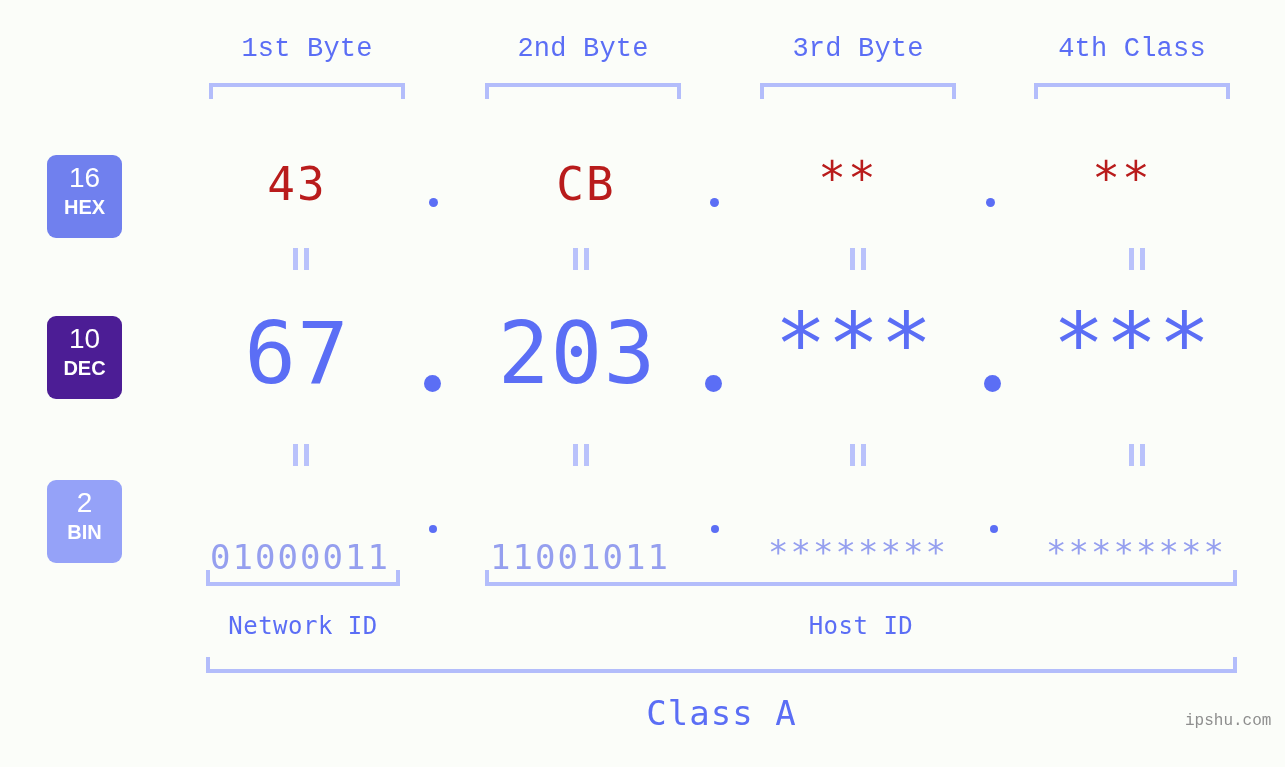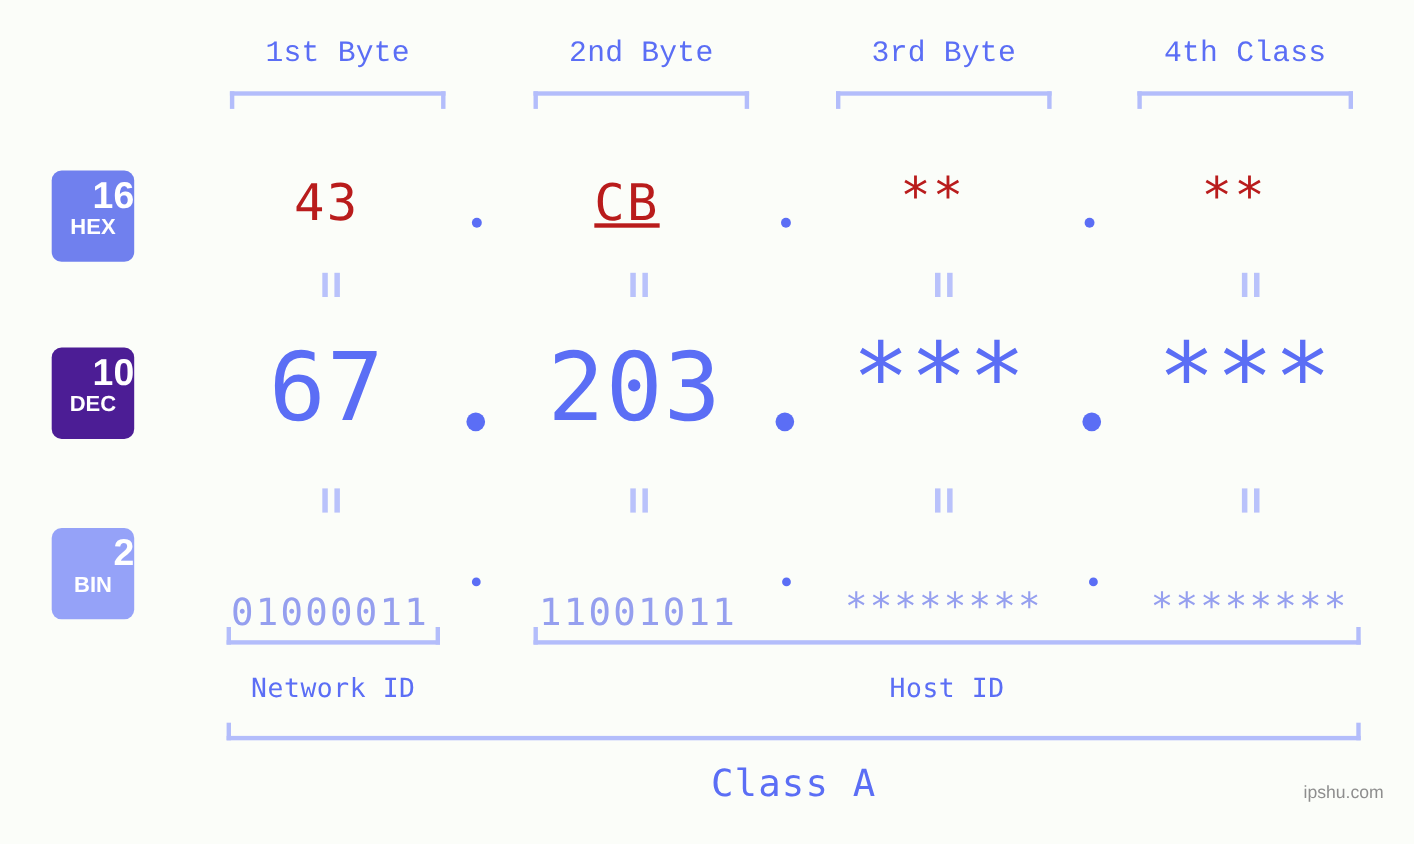--- a/index.html
+++ b/index.html
@@ -56,24 +56,23 @@
     width: 75px;
     border-radius: 9px;
     color: #ffffff;
     text-align: center;
     box-sizing: border-box;
     padding-top: 5px;
     font-family: "Liberation Sans", sans-serif;
   }
   .badge .num {
     display: block;
-    font-size: 34px;
+    font-size: 28px;
     line-height: 36px;
-    font-weight: 700;
-    text-align: right;
+    font-weight: 400;
   }
   .badge .abbr {
     display: block;
     font-size: 20px;
     line-height: 22px;
     font-weight: 700;
   }
   .badge-hex { background: #7080ee; }
   .badge-dec { background: #8491f2; }
   .badge-bin { background: #95a2f8; }
@@ -145,21 +144,21 @@
     color: #5b6ef5;
     font-size: 34px;
     font-family: "DejaVu Sans Mono", monospace;
     white-space: nowrap;
     letter-spacing: 1px;
   }
   .watermark {
     position: absolute;
     color: #8e8e8e;
     font-size: 16px;
-    font-family: Liberation Sans, sans-serif;
+    font-family: Liberation Mono, monospace;
     white-space: nowrap;
   }
 </style>
 </head>
 <body style="background: rgb(251, 253, 249);">
 
 <div class="stage">
 
   <div class="byte-label" style="left:209px; top:34px; width:196px;">1st Byte</div>
   <div class="byte-label" style="left:485px; top:34px; width:196px;">2nd Byte</div>
@@ -179,21 +178,21 @@
     <span class="num">10</span>
     <span class="abbr">DEC</span>
   </div>
   <div class="badge badge-bin" style="left: 47px; top: 480px; height: 83px; background: rgb(149, 162, 248);">
     <span class="num">2</span>
     <span class="abbr">BIN</span>
   </div>
 
   <div class="row-hex">
     <div class="cell" style="left:199px; top:158px; width:196px;">43</div>
-    <div class="cell" style="left:472px; top:158px; width:196px;text-decoration:underline;">CB</div>
+    <div class="cell" style="left:488px; top:158px; width:196px;">CB</div>
     <div class="cell" style="left:750px; top:152px; width:196px;">**</div>
     <div class="cell" style="left:1024px; top:152px; width:196px;">**</div>
 
     <div class="dot" style="left:429px; top:198px; width:9px; height:9px;"></div>
     <div class="dot" style="left:710px; top:198px; width:9px; height:9px;"></div>
     <div class="dot" style="left:986px; top:198px; width:9px; height:9px;"></div>
   </div>
 
   <div class="eq" style="left:292px; top:248px;">
       <i></i>

